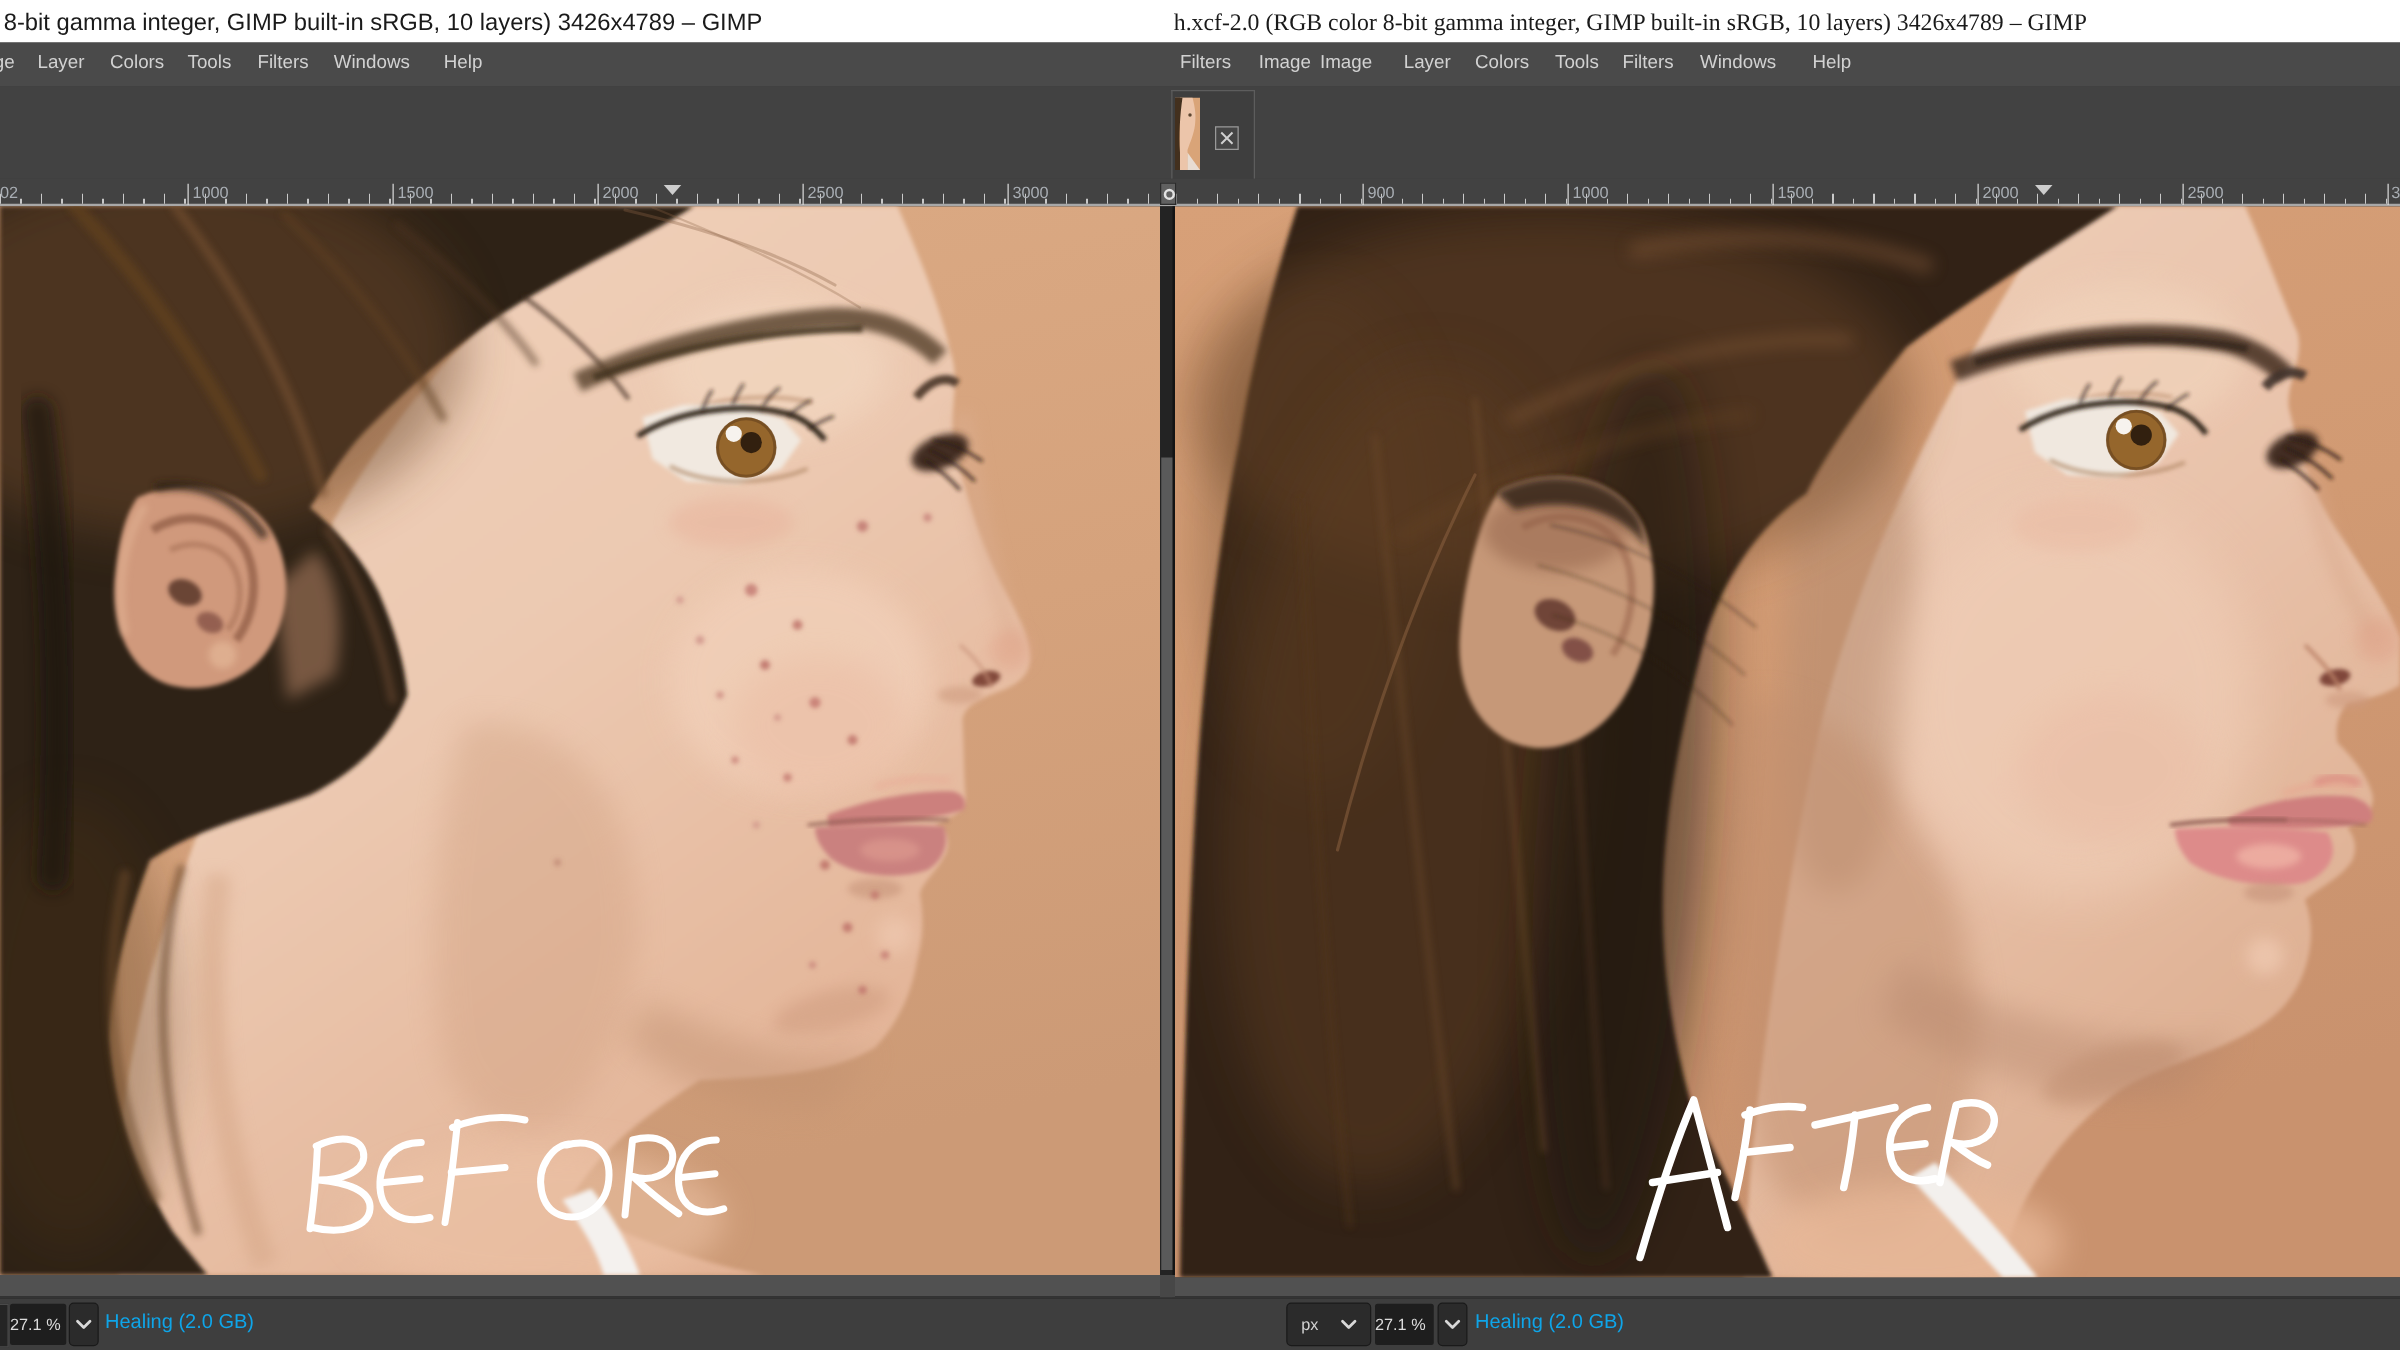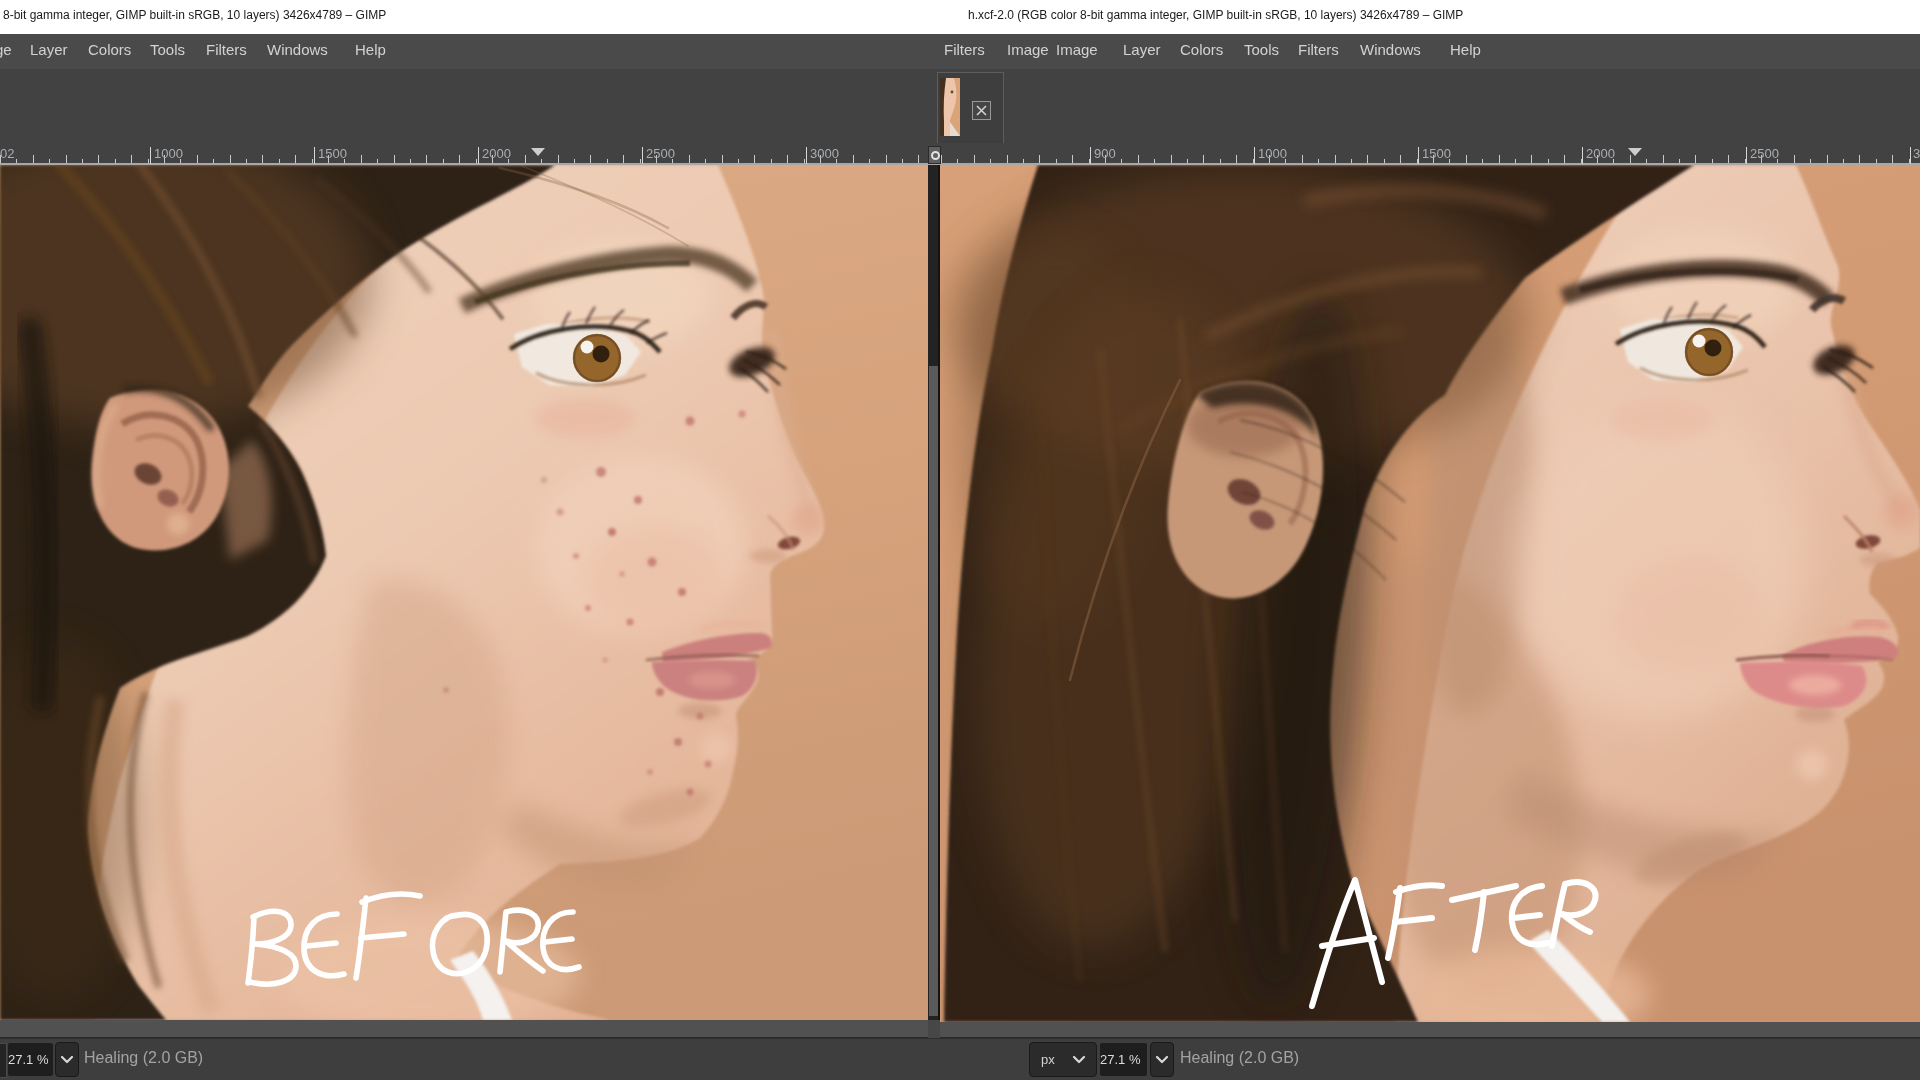--- a/index.html
+++ b/index.html
@@ -1,18 +1,18 @@
 <!DOCTYPE html>
 <html><head><meta charset="utf-8">
 <style>
 html,body{margin:0;padding:0;width:1920px;height:1080px;overflow:hidden;background:#3e3e3e;
 font-family:"Liberation Sans",sans-serif;}
 .abs{position:absolute;}
 #titlebar{left:0;top:0;width:1920px;height:34px;background:#ffffff;}
-.title{top:8px;font-size:12px;color:#1a1a1a;white-space:nowrap;}
+.title{top:8px;font-size:19px;color:#1a1a1a;white-space:nowrap;}
 #menubar{left:0;top:34px;width:1920px;height:35px;background:#4a4a4a;}
 .mi{top:7px;font-size:15px;color:#d2d2d2;white-space:nowrap;}
 #midstrip{left:0;top:69px;width:1920px;height:74px;background:#424242;}
 #tab{left:937px;top:72px;width:67px;height:71px;background:#3e3e3e;border:1px solid #5d5d5d;border-bottom:none;box-sizing:border-box;}
 #ruler{left:0;top:143px;width:1920px;height:22px;background:#424242;border-bottom:2px solid #a8a8a8;box-sizing:border-box;}
 .ticks{top:12px;height:8px;background:repeating-linear-gradient(to right,#c9c9c9 0px,#c9c9c9 1px,transparent 1px,transparent 32.8px),repeating-linear-gradient(to right,transparent 0px,transparent 16.4px,#c9c9c9 16.4px,#c9c9c9 17.4px,transparent 17.4px,transparent 32.8px);background-position:0 0,0 4px;background-repeat:repeat-x;background-size:100% 8px,100% 5px;}
 .mtick{top:4px;width:1px;height:17px;background:#d6d6d6;}
 .rlab{top:3px;font-size:13px;color:#a9aeb4;white-space:nowrap;}
 .marker{width:0;height:0;border-left:7px solid transparent;border-right:7px solid transparent;border-top:8px solid #cdcdcd;top:5px;}
 #corner{left:928px;top:146px;width:13px;height:18px;background:#606060;border:1px solid #2b2b2b;box-sizing:border-box;}
@@ -21,27 +21,27 @@
 #rphoto{left:940px;top:165px;}
 #vscroll{left:928px;top:165px;width:12px;height:855px;background:#232323;}
 #vthumb{left:929px;top:366px;width:10px;height:650px;background:#5a5a5a;}
 #seam{left:938px;top:165px;width:2px;height:873px;background:#141414;}
 #hs1{left:0;top:1020px;width:928px;height:18px;background:#515151;border-bottom:1px solid #2a2a2a;box-sizing:border-box;}
 #hs2{left:940px;top:1022px;width:980px;height:16px;background:#515151;border-bottom:1px solid #2a2a2a;box-sizing:border-box;}
 #grip{left:928px;top:1020px;width:12px;height:18px;background:#474747;}
 #statusbar{left:0;top:1038px;width:1920px;height:42px;background:#3e3e3e;border-top:1px solid #2e2e2e;box-sizing:border-box;}
 .entry{background:#1e1e1e;color:#dcdcdc;font-size:13px;text-align:left;border-radius:2px;}
 .cbtn{background:#2b2b2b;border:1px solid #1a1a1a;border-radius:4px;box-sizing:border-box;}
-.stext{font-size:16px;color:#a3a3a3;white-space:nowrap;}
+.stext{font-size:16px;color:#0ea5e9;white-space:nowrap;}
 .chev{stroke:#d8d8d8;stroke-width:2.2;fill:none;stroke-linecap:round;stroke-linejoin:round;}
 </style></head>
 <body>
 <div id="titlebar" class="abs">
  <div class="abs title" style="left:3px;">8-bit gamma integer, GIMP built-in sRGB, 10 layers) 3426x4789 – GIMP</div>
- <div class="abs title" style="left:968px;">h.xcf-2.0 (RGB color 8-bit gamma integer, GIMP built-in sRGB, 10 layers) 3426x4789 – GIMP</div>
+ <div class="abs title" style="left:939px;font-family:Liberation Serif, serif;">h.xcf-2.0 (RGB color 8-bit gamma integer, GIMP built-in sRGB, 10 layers) 3426x4789 – GIMP</div>
 </div>
 <div id="menubar" class="abs">
  <span class="abs mi" style="left:-30px;">Image</span>
  <span class="abs mi" style="left:30px;">Layer</span>
  <span class="abs mi" style="left:88px;">Colors</span>
  <span class="abs mi" style="left:150px;">Tools</span>
  <span class="abs mi" style="left:206px;">Filters</span>
  <span class="abs mi" style="left:267px;">Windows</span>
  <span class="abs mi" style="left:355px;">Help</span>
  <span class="abs mi" style="left:944px;">Filters</span>

